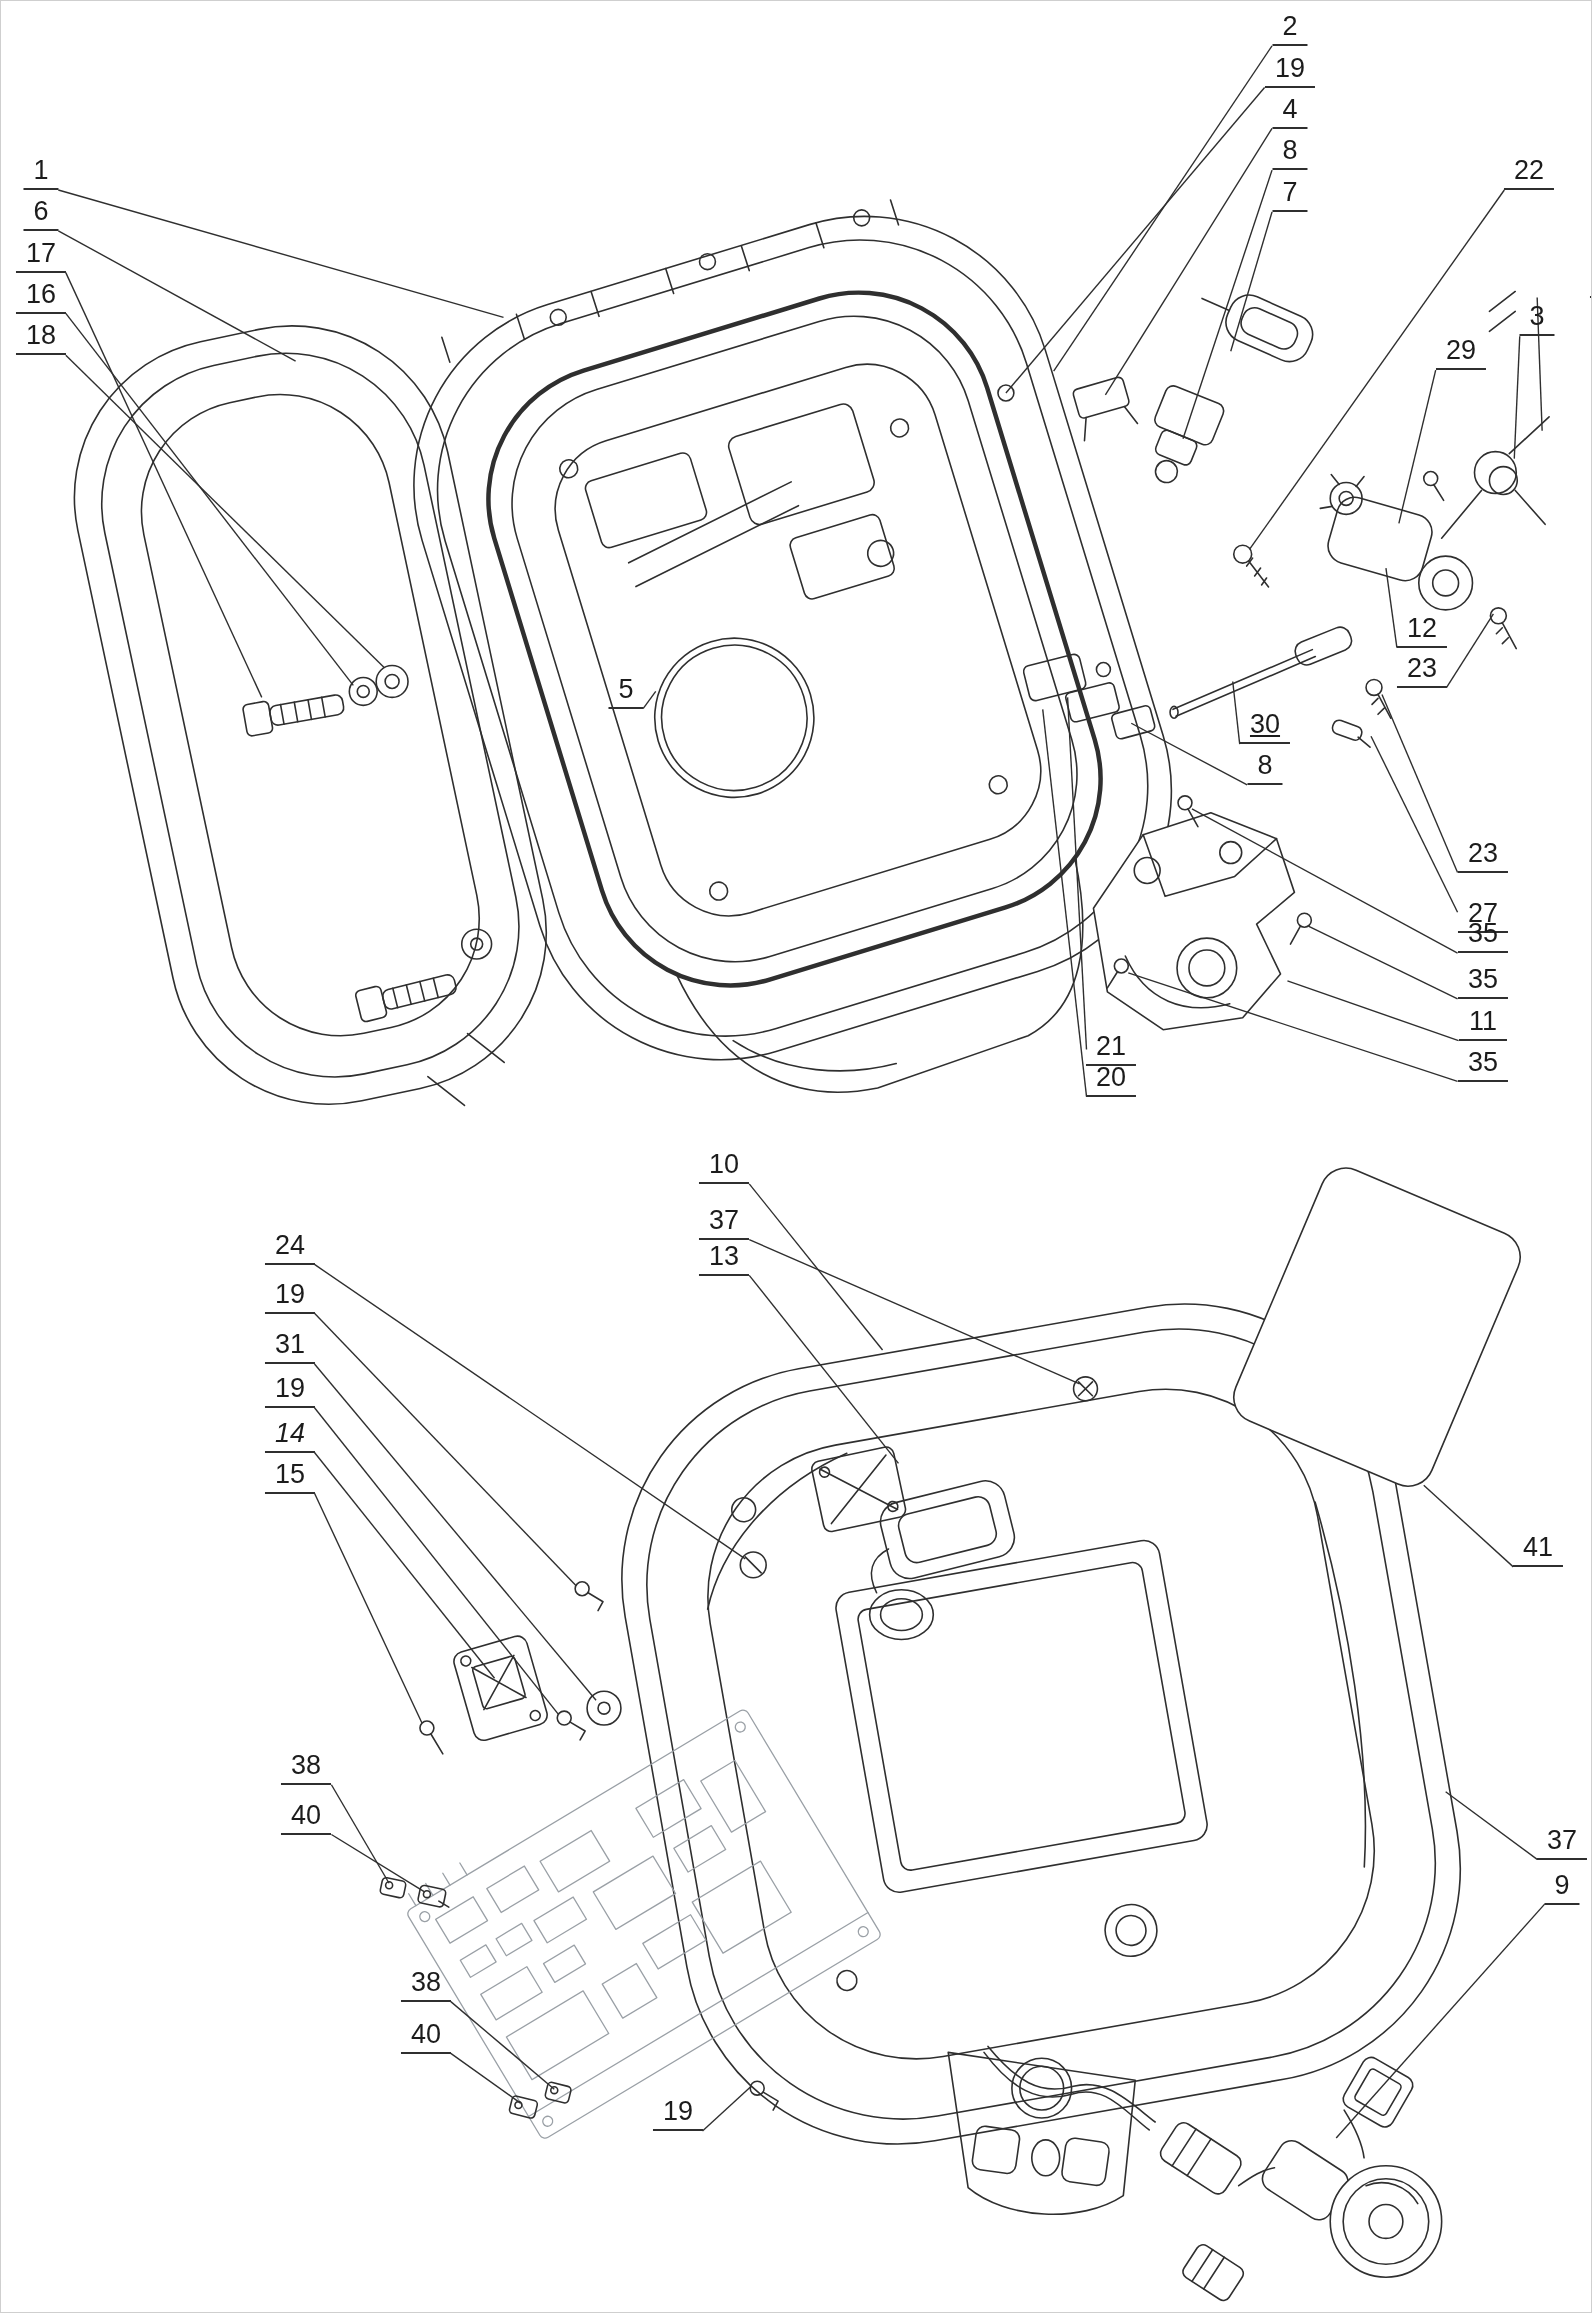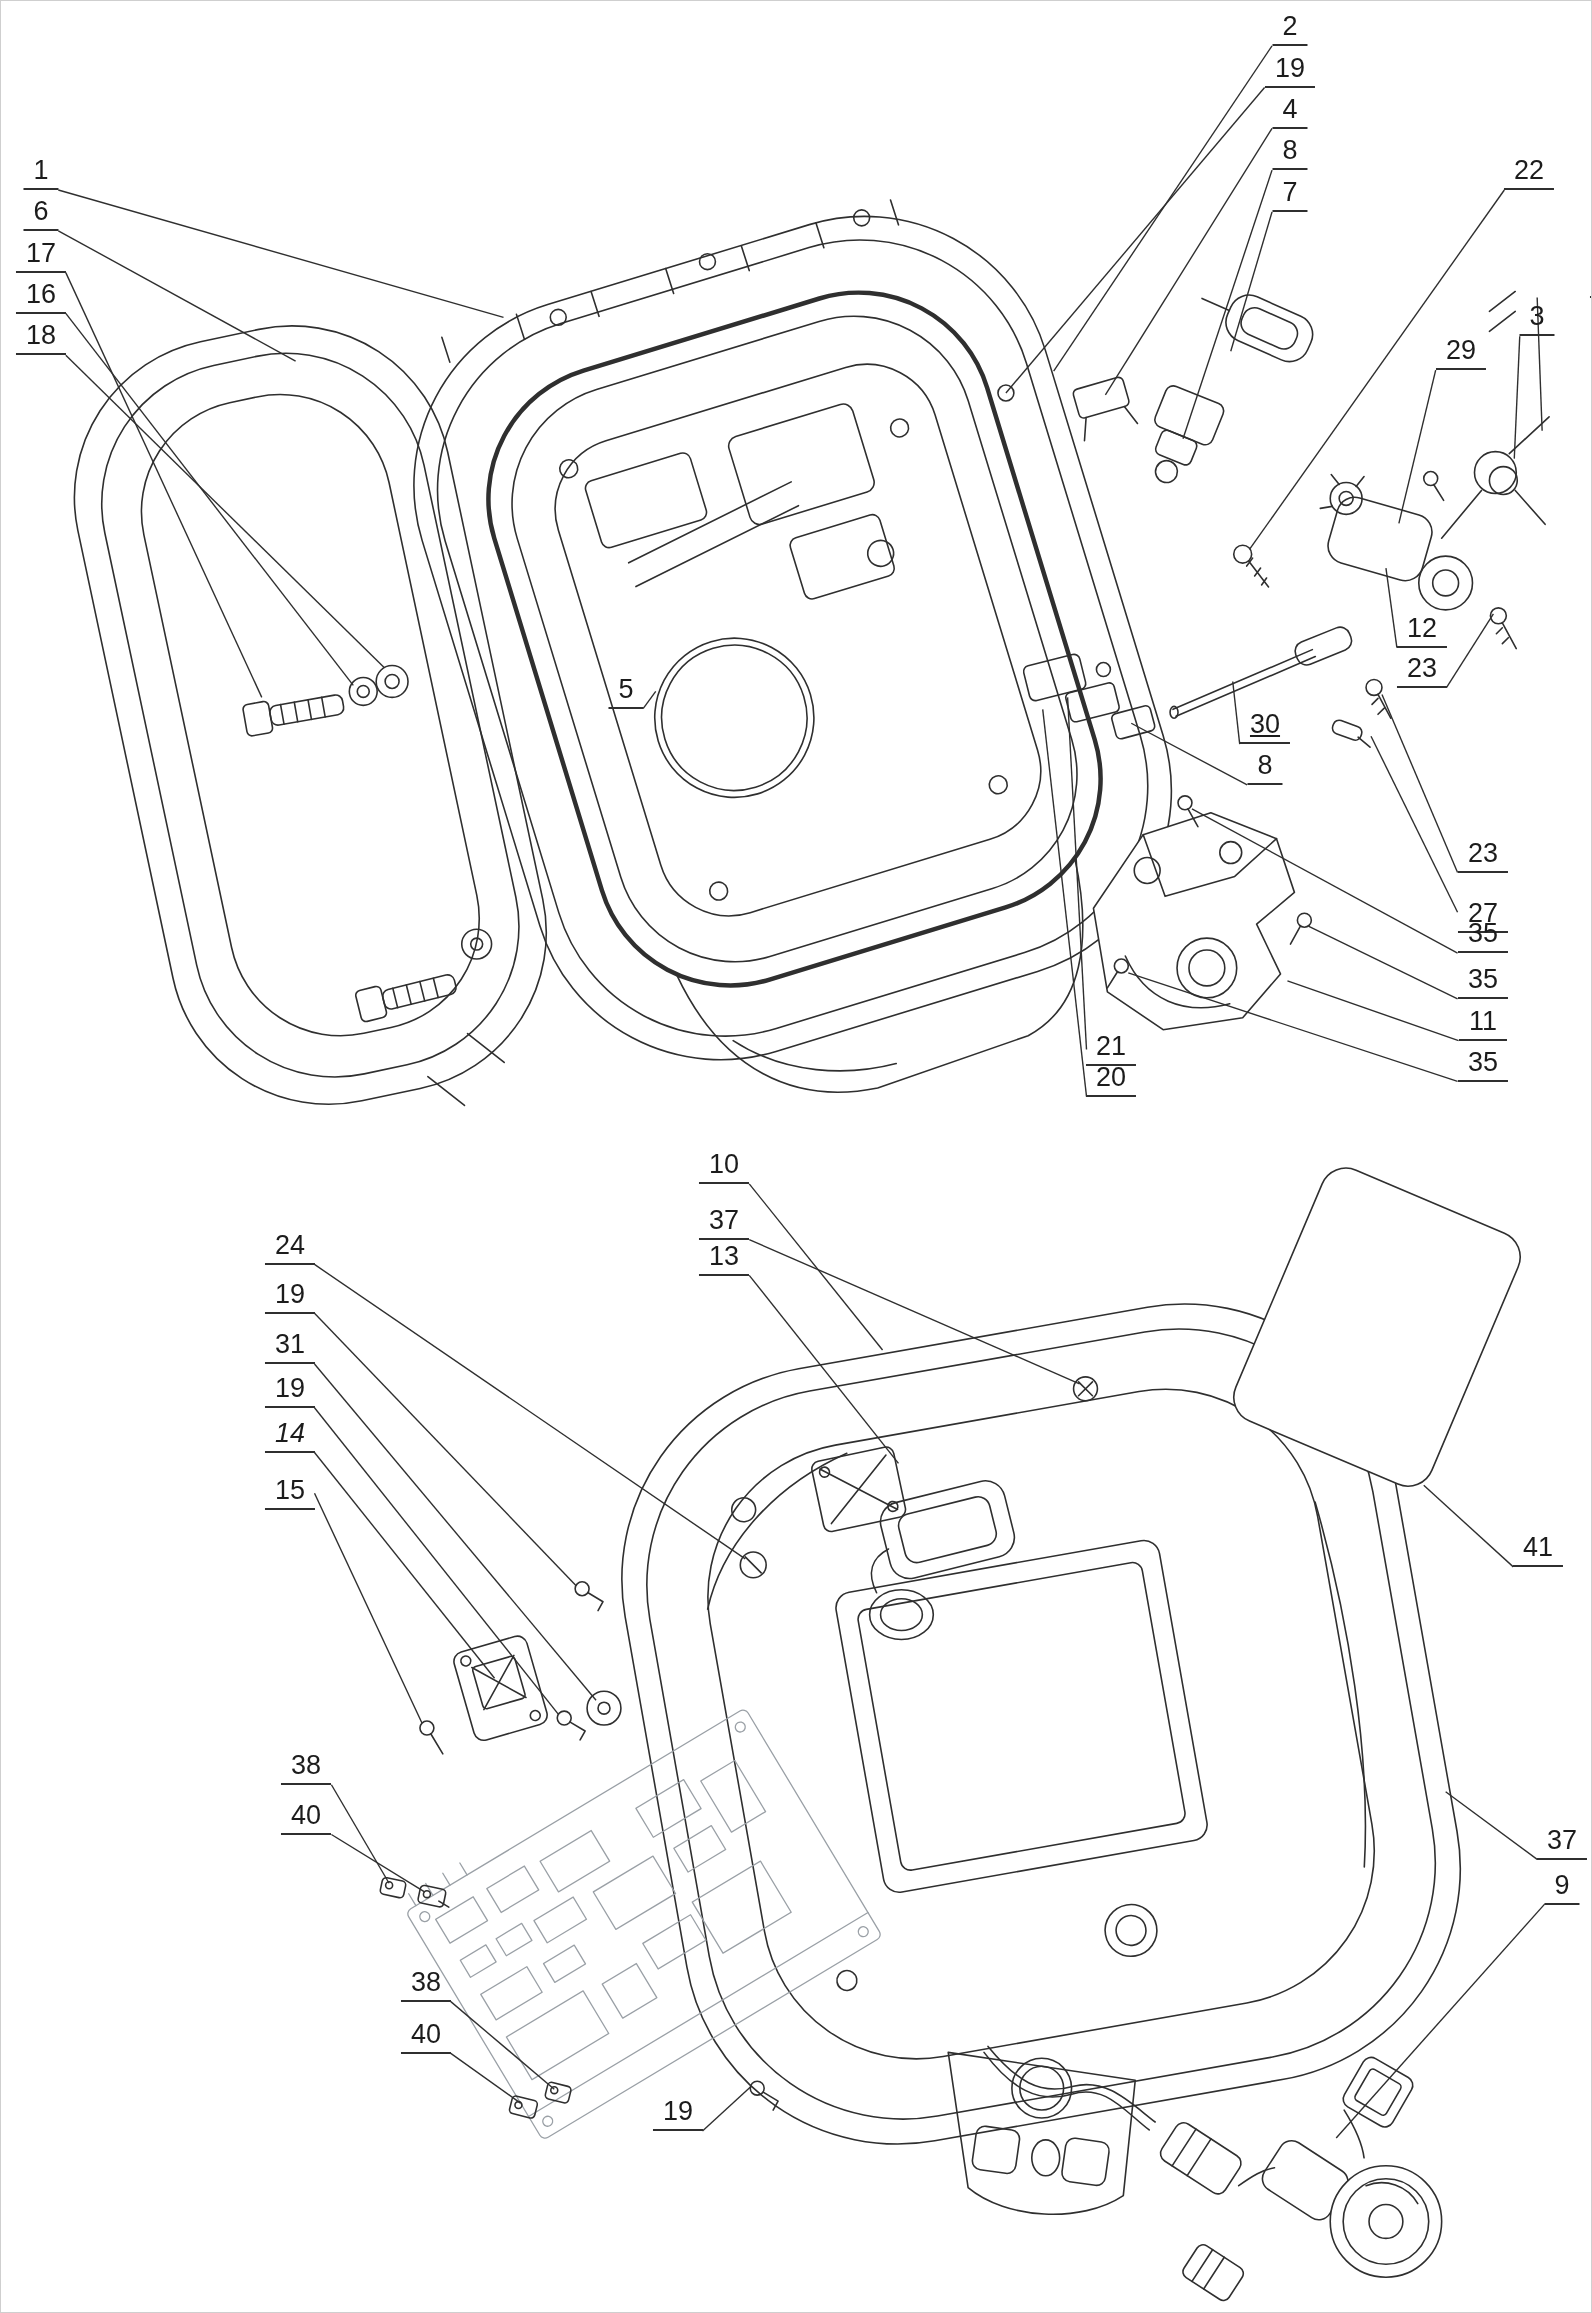--- a/index.html
+++ b/index.html
@@ -426,21 +426,21 @@
       <div class="callout" style="left: 1110px; top: 1014px; margin-top: 16px;">21</div>
       <div class="callout" style="left: 1110px; top: 1061px;">20</div>
       <div class="callout" style="left: 723px; top: 1148px;">10</div>
       <div class="callout" style="left: 723px; top: 1204px;">37</div>
       <div class="callout" style="left: 723px; top: 1240px;">13</div>
       <div class="callout" style="left: 289px; top: 1229px;">24</div>
       <div class="callout" style="left: 289px; top: 1278px;">19</div>
       <div class="callout" style="left: 289px; top: 1328px;">31</div>
       <div class="callout" style="left: 289px; top: 1372px;">19</div>
       <div class="callout" style="left: 289px; top: 1417px; font-style: italic;">14</div>
-      <div class="callout" style="left: 289px; top: 1458px; margin-top: 16px;">15</div>
+      <div class="callout" style="left: 289px; top: 1458px;">15</div>
       <div class="callout" style="left: 305px; top: 1749px;">38</div>
       <div class="callout" style="left: 305px; top: 1799px;">40</div>
       <div class="callout" style="left: 425px; top: 1966px;">38</div>
       <div class="callout" style="left: 425px; top: 2018px;">40</div>
       <div class="callout" style="left: 677px; top: 2095px;">19</div>
       <div class="callout" style="left: 1537px; top: 1531px;">41</div>
       <div class="callout" style="left: 1561px; top: 1824px;">37</div>
       <div class="callout" style="left: 1561px; top: 1869px;">9</div>
     </div>
 

